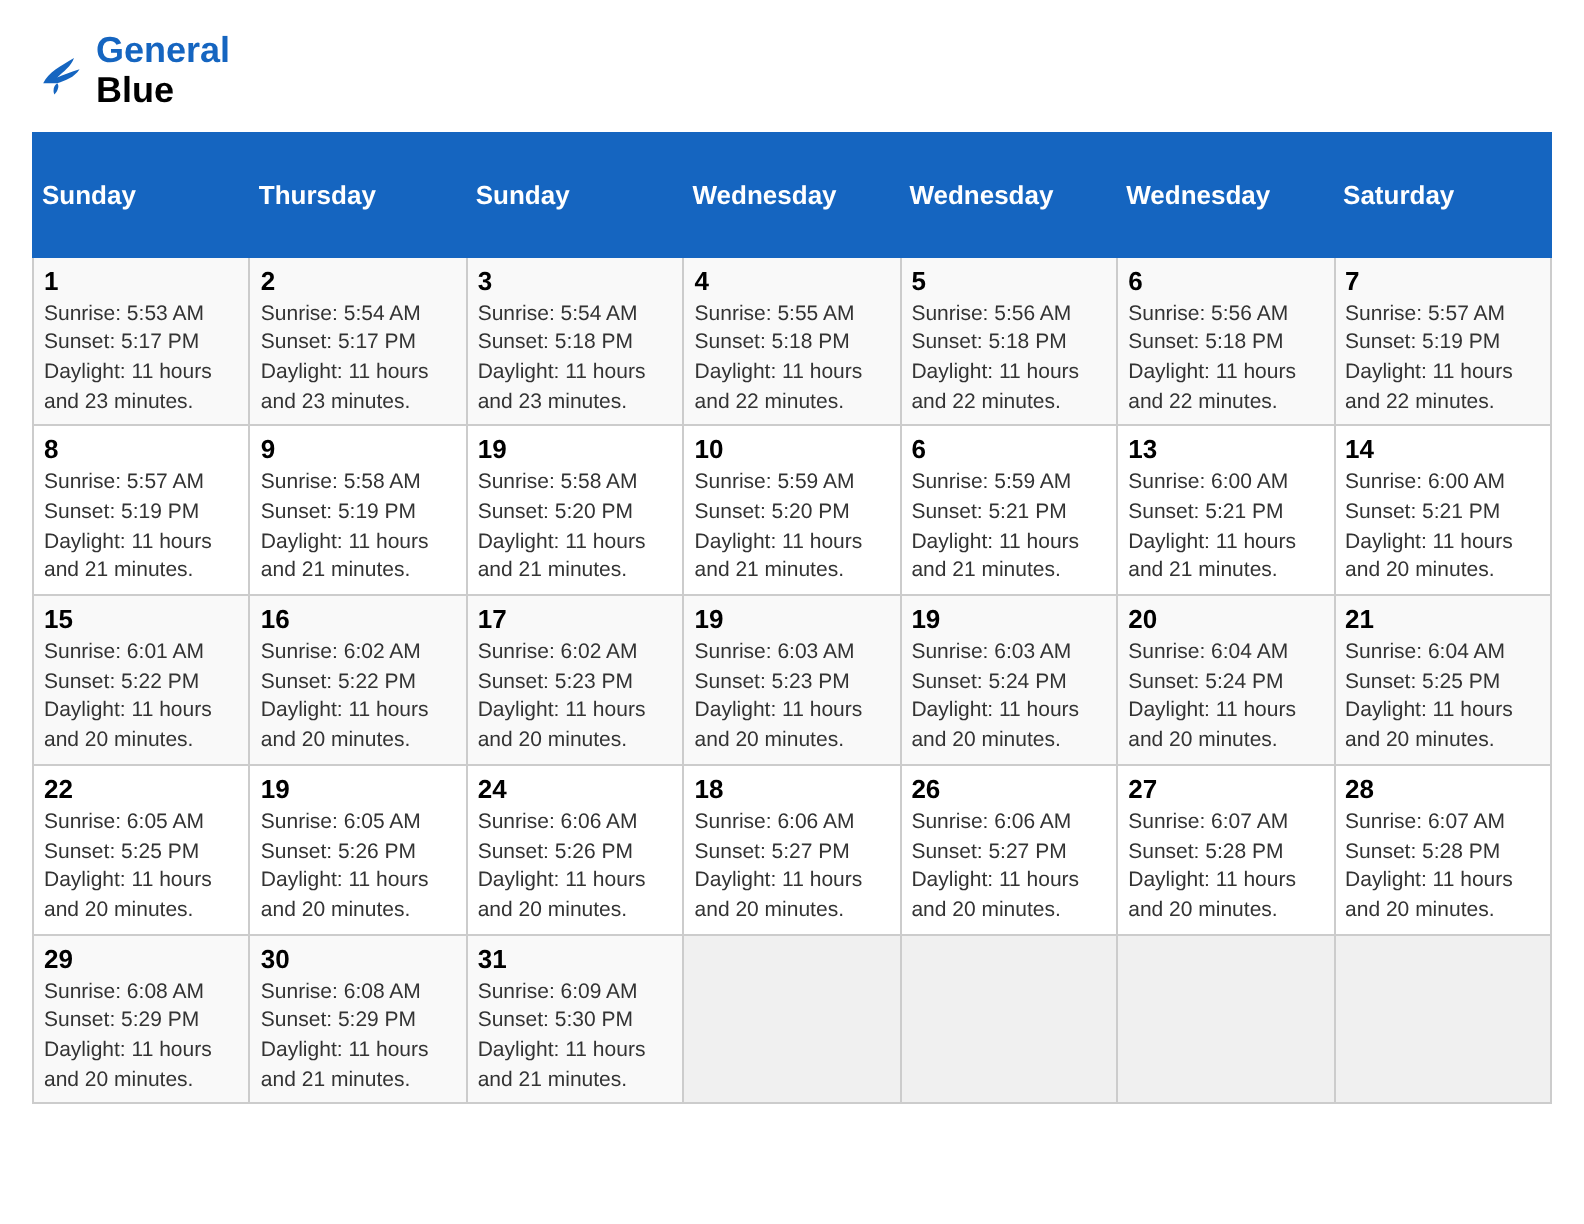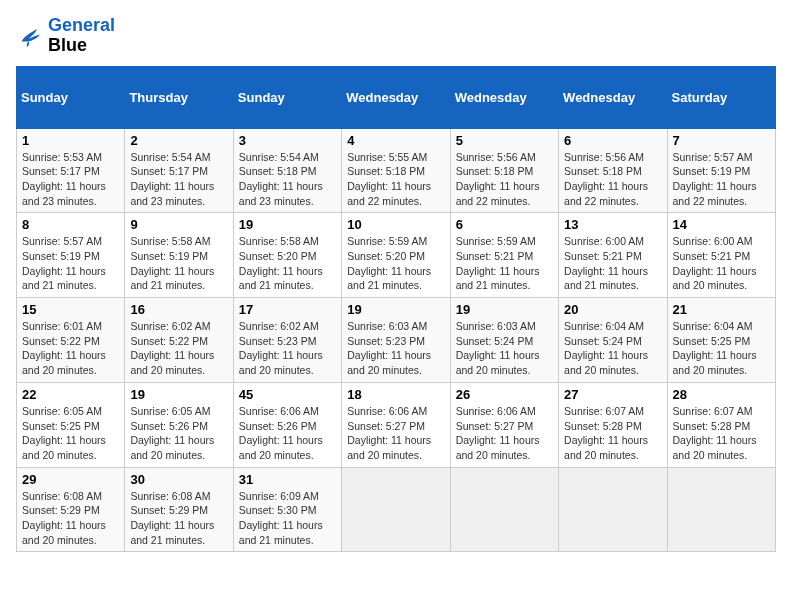--- a/index.html
+++ b/index.html
@@ -167,21 +167,21 @@
         <td><span class="day-num">20</span>
 <span class="day-info">Sunrise: 6:04 AM<br>Sunset: 5:24 PM<br>Daylight: 11 hours and 20 minutes.</span></td>
         <td><span class="day-num">21</span>
 <span class="day-info">Sunrise: 6:04 AM<br>Sunset: 5:25 PM<br>Daylight: 11 hours and 20 minutes.</span></td>
       </tr>
       <tr>
         <td><span class="day-num">22</span>
 <span class="day-info">Sunrise: 6:05 AM<br>Sunset: 5:25 PM<br>Daylight: 11 hours and 20 minutes.</span></td>
         <td><span class="day-num">19</span>
 <span class="day-info">Sunrise: 6:05 AM<br>Sunset: 5:26 PM<br>Daylight: 11 hours and 20 minutes.</span></td>
-        <td><span class="day-num">45</span>
+        <td><span class="day-num">24</span>
 <span class="day-info">Sunrise: 6:06 AM<br>Sunset: 5:26 PM<br>Daylight: 11 hours and 20 minutes.</span></td>
         <td><span class="day-num">18</span>
 <span class="day-info">Sunrise: 6:06 AM<br>Sunset: 5:27 PM<br>Daylight: 11 hours and 20 minutes.</span></td>
         <td><span class="day-num">26</span>
 <span class="day-info">Sunrise: 6:06 AM<br>Sunset: 5:27 PM<br>Daylight: 11 hours and 20 minutes.</span></td>
         <td><span class="day-num">27</span>
 <span class="day-info">Sunrise: 6:07 AM<br>Sunset: 5:28 PM<br>Daylight: 11 hours and 20 minutes.</span></td>
         <td><span class="day-num">28</span>
 <span class="day-info">Sunrise: 6:07 AM<br>Sunset: 5:28 PM<br>Daylight: 11 hours and 20 minutes.</span></td>
       </tr>

